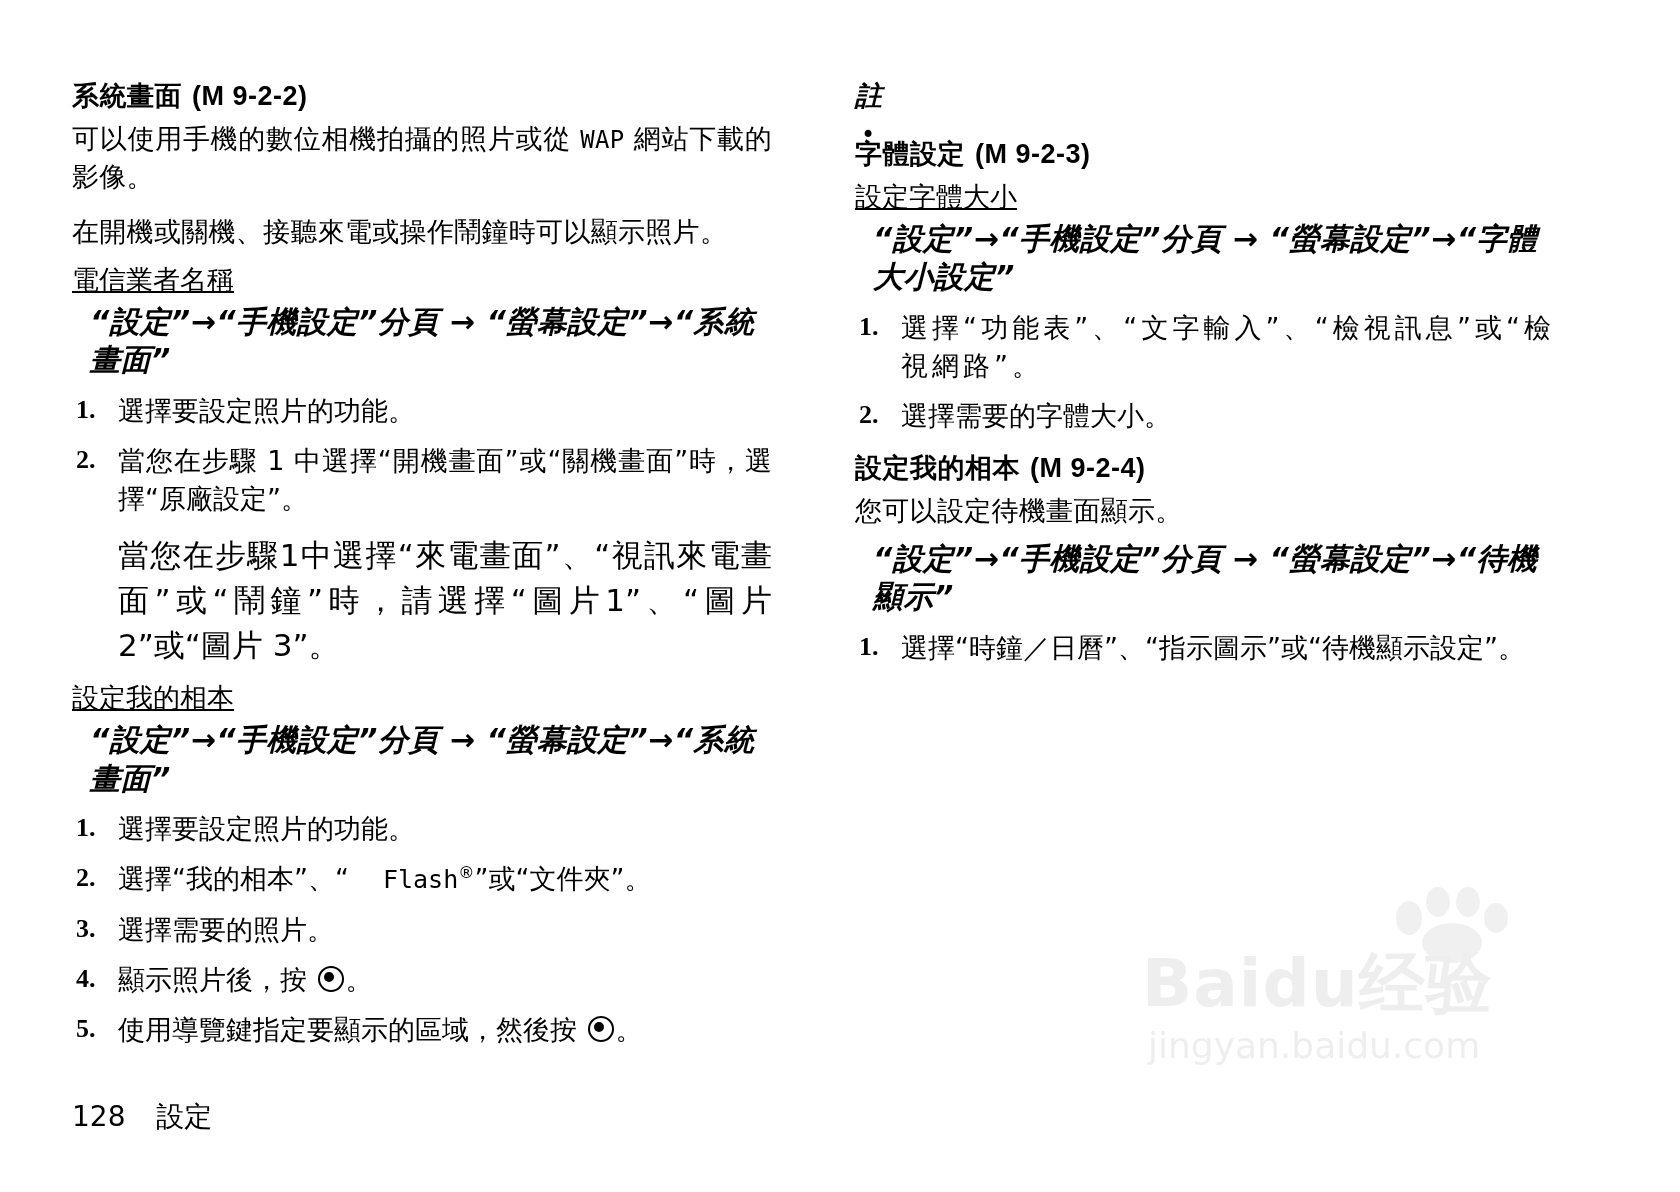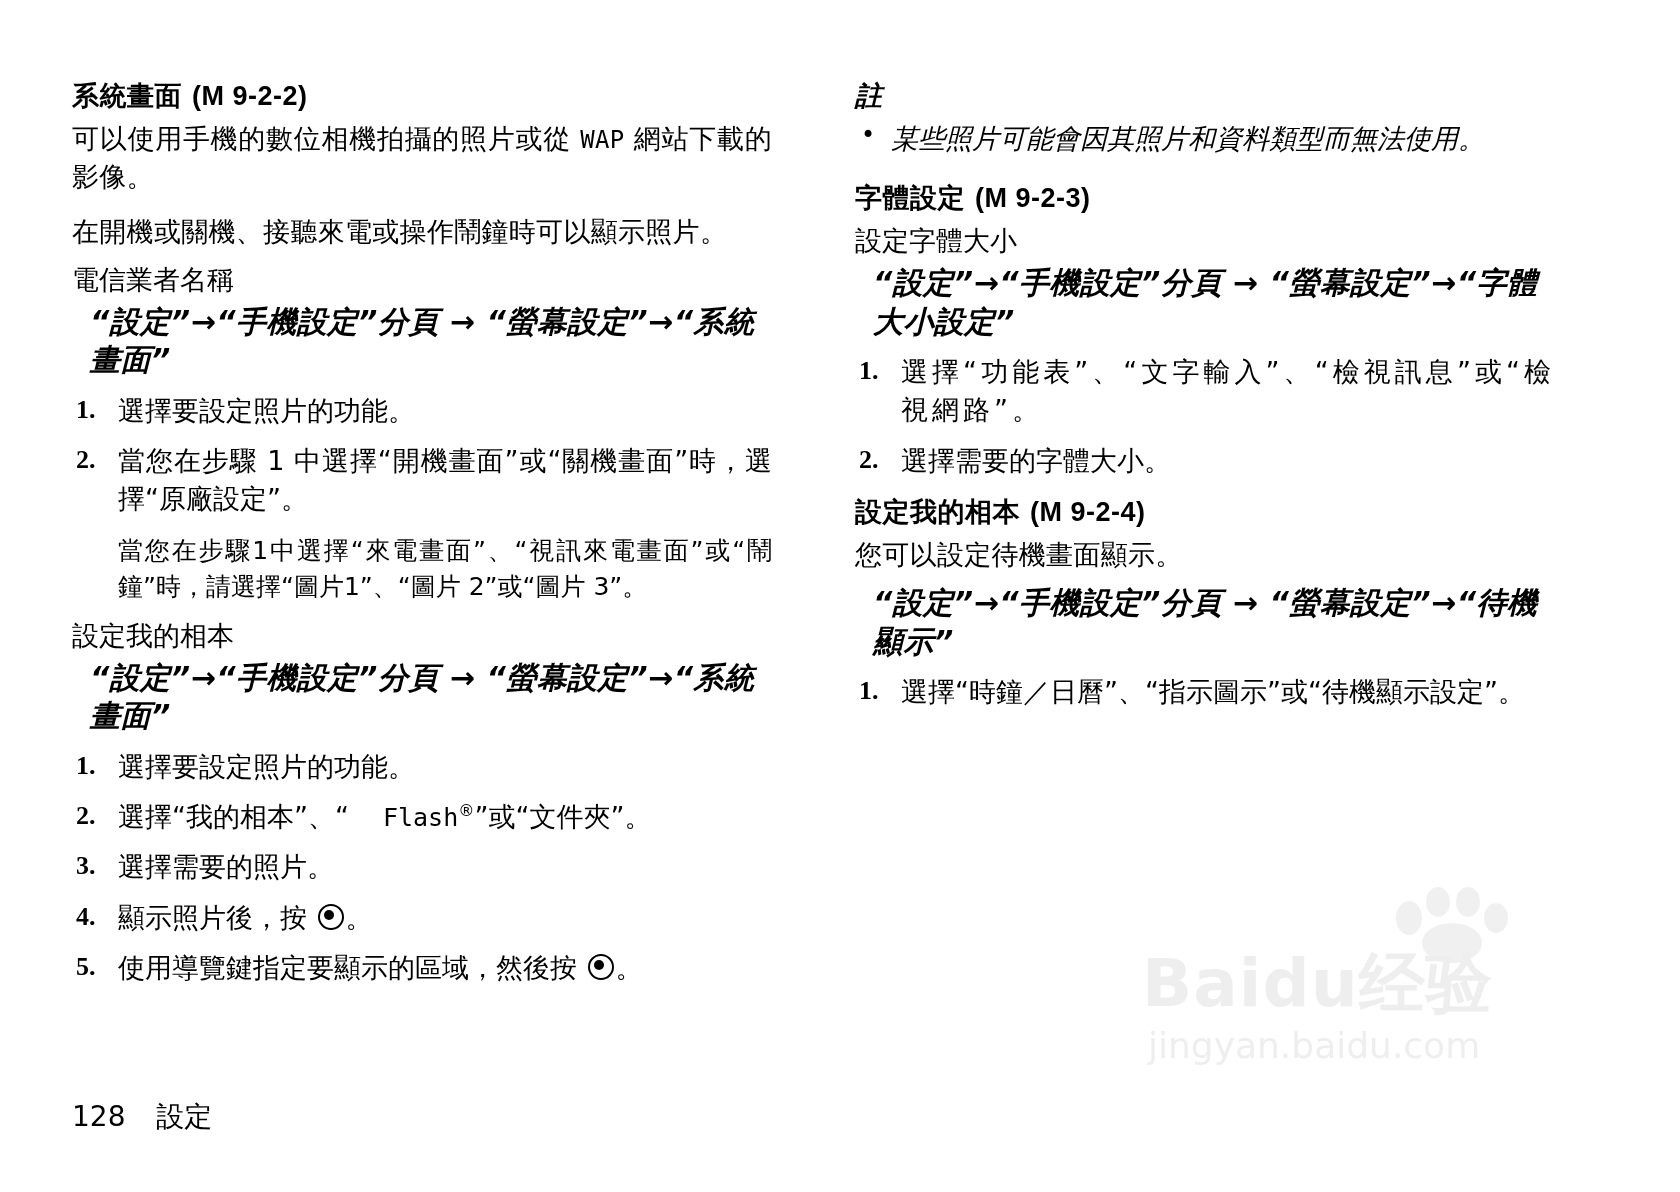--- a/index.html
+++ b/index.html
@@ -48,20 +48,21 @@
     letter-spacing: 0.3px;
   }
   p.body.tight { margin-bottom: 10px; }
   .mono { font-family: "DejaVu Sans Mono", "Liberation Mono", monospace; font-size: 24px; }
 
   h3.sub {
     font-size: 27px;
     font-weight: normal;
     margin: 6px 0 4px 0;
     line-height: 1.4;
+    text-decoration: underline;
   }
   .path {
     font-style: italic;
     font-weight: bold;
     font-size: 30px;
     line-height: 1.28;
     margin: 2px 0 12px 18px;
     letter-spacing: 0.5px;
   }
   ol.steps {
@@ -79,21 +80,21 @@
   }
   ol.steps li .num {
     position: absolute;
     left: 4px;
     top: 0;
     font-weight: bold;
     font-family: "Liberation Serif", serif;
     font-size: 26px;
   }
   .cont {
-    font-size: 25px;
+    font-size: 31px;
     line-height: 1.45;
     margin: 10px 0 12px 46px;
     text-align: justify;
   }
   .note-title {
     font-size: 27px;
     font-style: italic;
     font-weight: bold;
     margin: 0 0 6px 0;
   }
@@ -227,21 +228,21 @@
       <li><span class="num">4.</span><span>顯示照片後，按 <span class="circ"></span>。</span></li>
       <li><span class="num">5.</span><span>使用導覽鍵指定要顯示的區域，然後按 <span class="circ"></span>。</span></li>
     </ol>
 
   </div>
 
   <div class="col col-right">
 
     <div class="note-title">註</div>
     <ul class="notes">
-      <li><span class="bullet">•</span><span>某些照片可能會因其照片和資料類型而無法使用。</span></li>
+      <li><span class="bullet">•</span></li>
     </ul>
 
     <h2 class="sec">
       <span>字體設定</span>
       <span class="code">(M 9-2-3)</span>
     </h2>
 
     <h3 class="sub">設定字體大小</h3>
 
     <div class="path">“設定”→“手機設定”分頁 → “螢幕設定”→“字體大小設定”</div>

